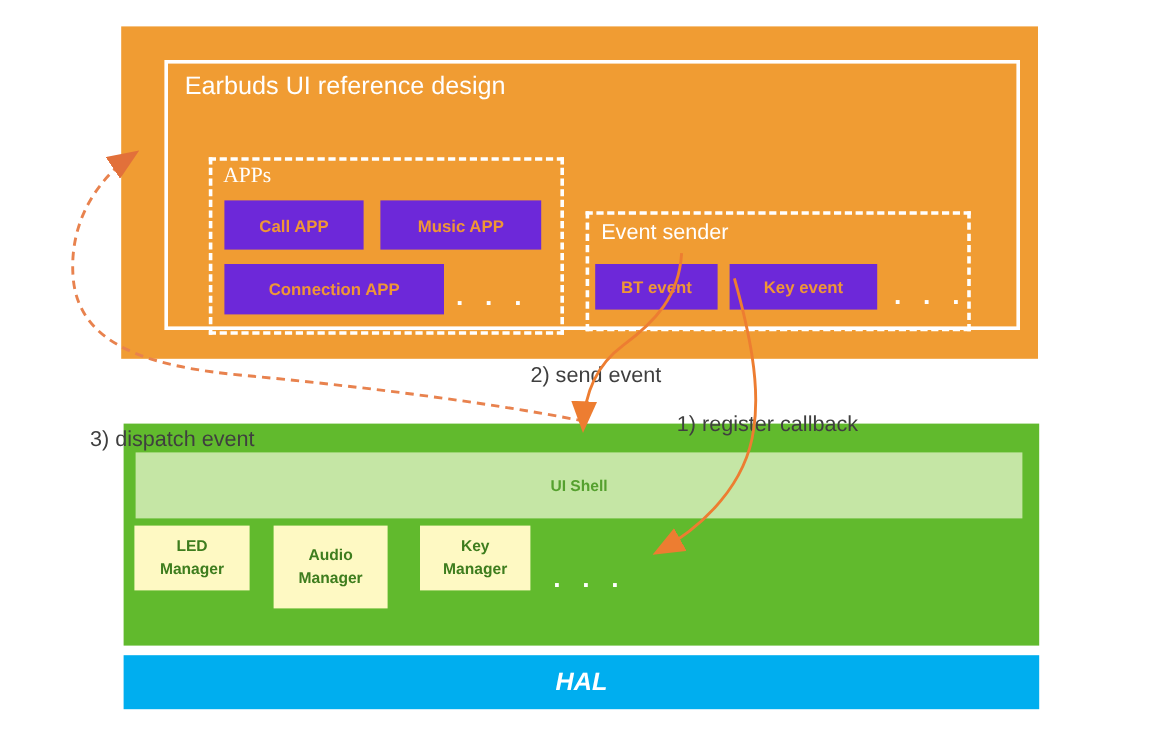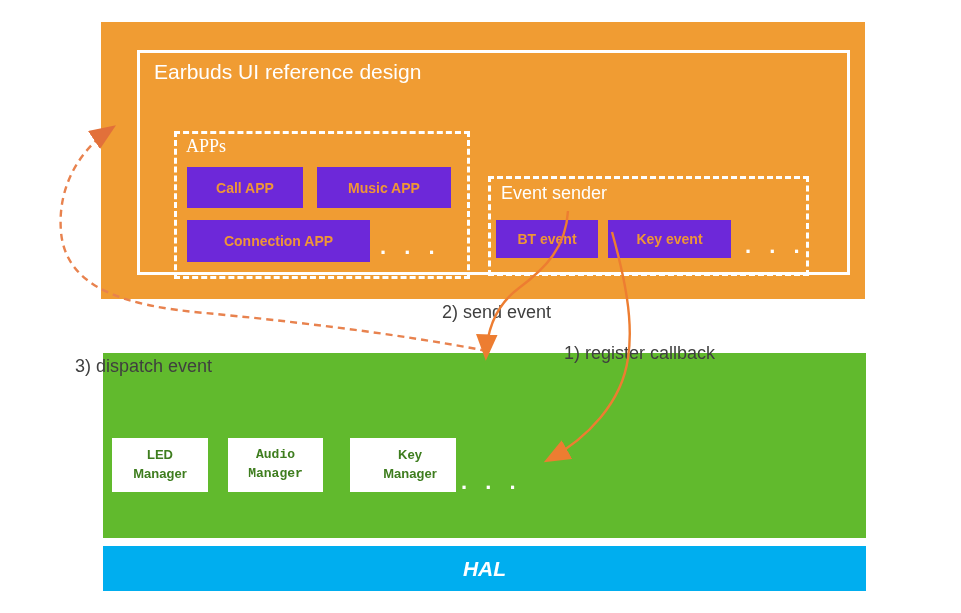--- a/index.html
+++ b/index.html
@@ -13,21 +13,21 @@
   .apps-box{left:34px;top:78px;width:290px;height:142px;}
   .events-box{left:348px;top:123px;width:315px;height:94px;}
   .group-label{color:#ffffff;font-size:18px;white-space:nowrap;}
   .chip{background:#6d28d9;color:#EF9636;font-weight:bold;font-size:14px;
         display:flex;align-items:center;justify-content:center;white-space:nowrap;}
   .dots{color:#ffffff;font-weight:bold;font-size:22px;letter-spacing:6px;line-height:1;white-space:nowrap;}
   .middleware{left:103px;top:353px;width:763px;height:185px;background:#61BA2D;}
   .ui-shell{left:10px;top:24px;width:739px;height:55px;background:#C5E6A5;
             display:flex;align-items:center;justify-content:center;
             color:#55A02E;font-weight:bold;font-size:13px;}
-  .manager{background:#ffffff;color:#3E7D1E;font-weight:bold;font-size:13px;
+  .manager{background:#fef9c3;color:#3E7D1E;font-weight:bold;font-size:13px;
            display:flex;align-items:center;justify-content:center;text-align:center;
            white-space:pre-line;line-height:1.45;}
   .mw-label{left:0;top:146px;width:100%;text-align:center;color:#ffffff;font-weight:bold;font-size:20px;}
   .hal{left:103px;top:546px;width:763px;height:45px;background:#00AEEF;
        display:flex;align-items:center;justify-content:center;
        color:#ffffff;font-weight:bold;font-size:21px;font-style:italic;}
   .annotation{color:#3F3F3F;font-size:18px;white-space:nowrap;}
   .overlay{left:0;top:0;width:961px;height:613px;pointer-events:none;}
 </style>
 </head>
@@ -50,25 +50,26 @@
       <div class="abs dash-box events-box">
         <div class="abs group-label" style="left:10px;top:4px;text-align:center;">Event sender</div>
         <div class="abs chip" style="left:5px;top:41px;width:102px;height:38px;">BT event</div>
         <div class="abs chip" style="left:117px;top:41px;width:123px;height:38px;">Key event</div>
         <div class="abs dots" style="left:254px;top:56px;">. . .</div>
       </div>
     </div>
   </div>
 
   <div class="abs middleware">
+    <div class="abs ui-shell">UI Shell</div>
     <div class="abs manager" style="left:9px;top:85px;width:96px;height:54px;">LED
 Manager</div>
-    <div class="abs manager" style="left:125px;top:85px;width:95px;height:54px;font-family:Liberation Mono, monospace;">Audio
+    <div class="abs manager" style="left:125px;top:85px;width:95px;height:69px;">Audio
 Manager</div>
-    <div class="abs manager" style="left:247px;top:85px;width:92px;height:54px;padding-left:14px;">Key
+    <div class="abs manager" style="left:247px;top:85px;width:92px;height:54px;">Key
 Manager</div>
     <div class="abs dots" style="left:358px;top:118px;">. . .</div>
   </div>
 
   <div class="abs hal">HAL</div>
 
   <div class="abs annotation" style="left:75px;top:308px;margin-top:48px;">3) dispatch event</div>
   <div class="abs annotation" style="left:442px;top:302px;">2) send event</div>
   <div class="abs annotation" style="left:564px;top:343px;">1) register callback</div>
 

